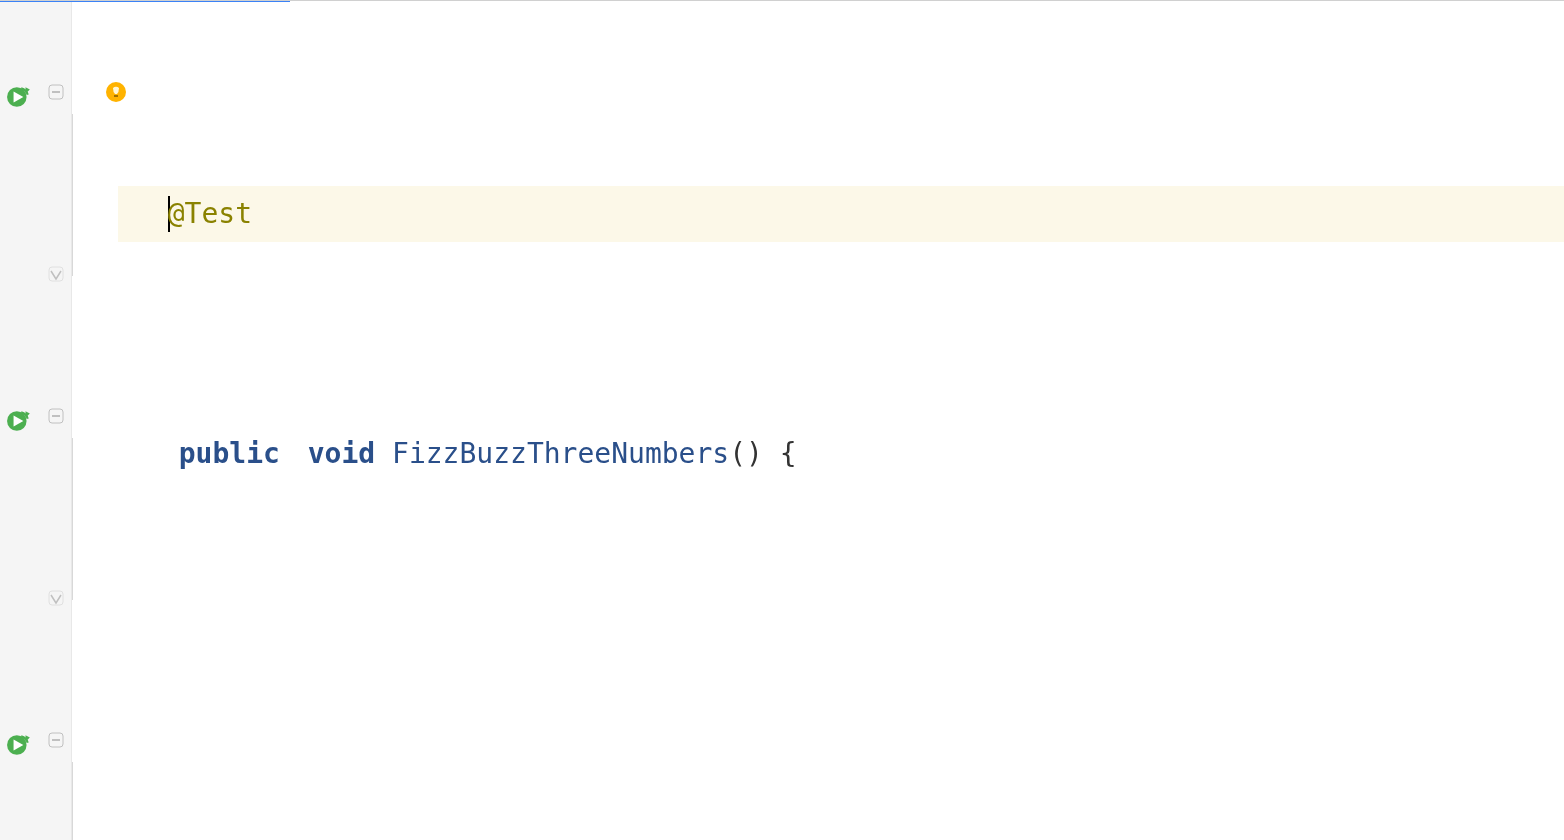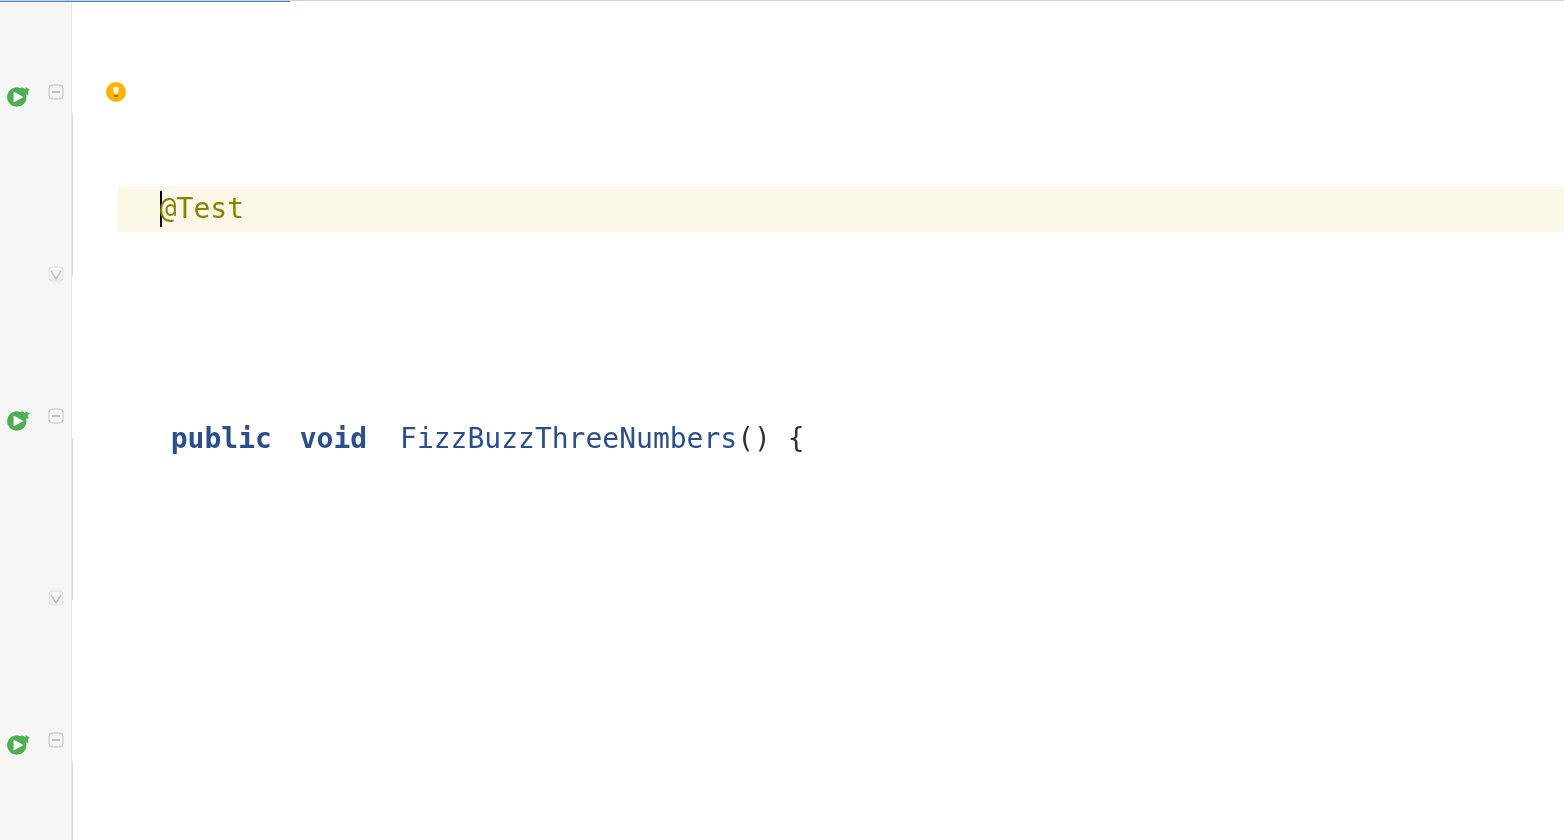--- a/index.html
+++ b/index.html
@@ -69,40 +69,40 @@
     position: relative;
   }
   .code-area {
     flex: 1;
     position: relative;
     background: #fff;
     white-space: pre;
     padding-left: 0;
   }
   .code-line {
-    height: 46px;
+    height: 56px;
     display: flex;
     align-items: center;
-    padding-left: 8px;
+    padding-left: 16px;
   }
   .current-line {
     background: #fcf8e8;
     width: 100%;
   }
   .cursor-caret {
     display: inline-block;
     width: 2px;
     height: 36px;
     background: #000;
     vertical-align: middle;
     margin-right: -2px;
   }
   .kw { color: #2a4f8a; font-weight: 600; margin-left: 11px; }
   .ann { color: #8a8200; font-weight: 500; }
-  .method { color: #2a4f8a; margin-left: 16px; }
+  .method { color: #2a4f8a; }
   .paren { color: #333; }
   .plain { color: #333; }
   .bulb {
     position: absolute;
     left: -12px;
     top: 56px;
     z-index: 5;
   }
   .structure-line {
     position: absolute;

